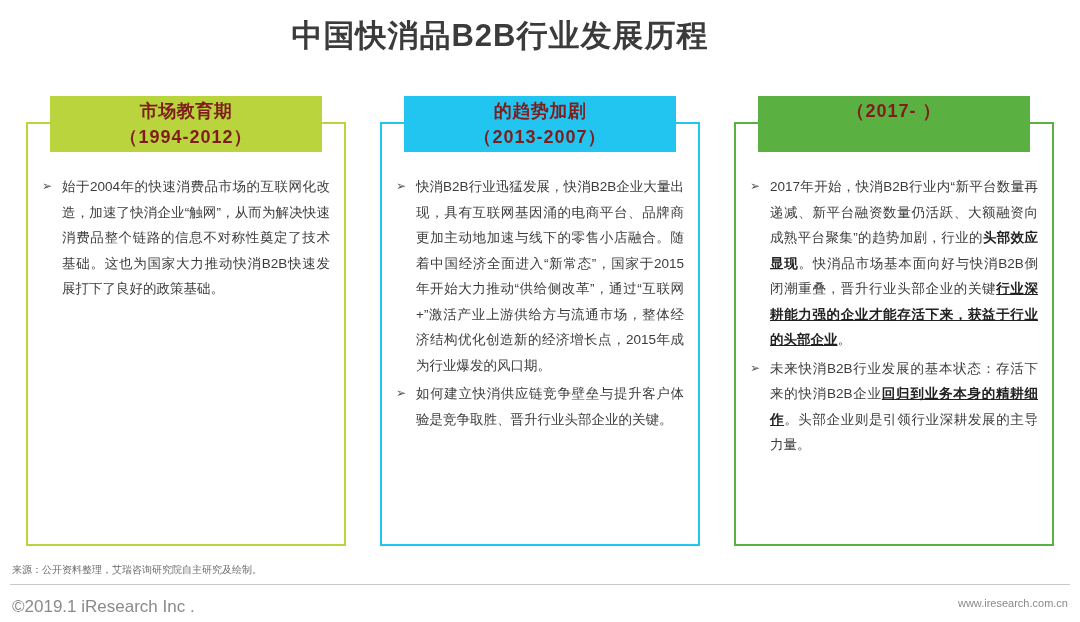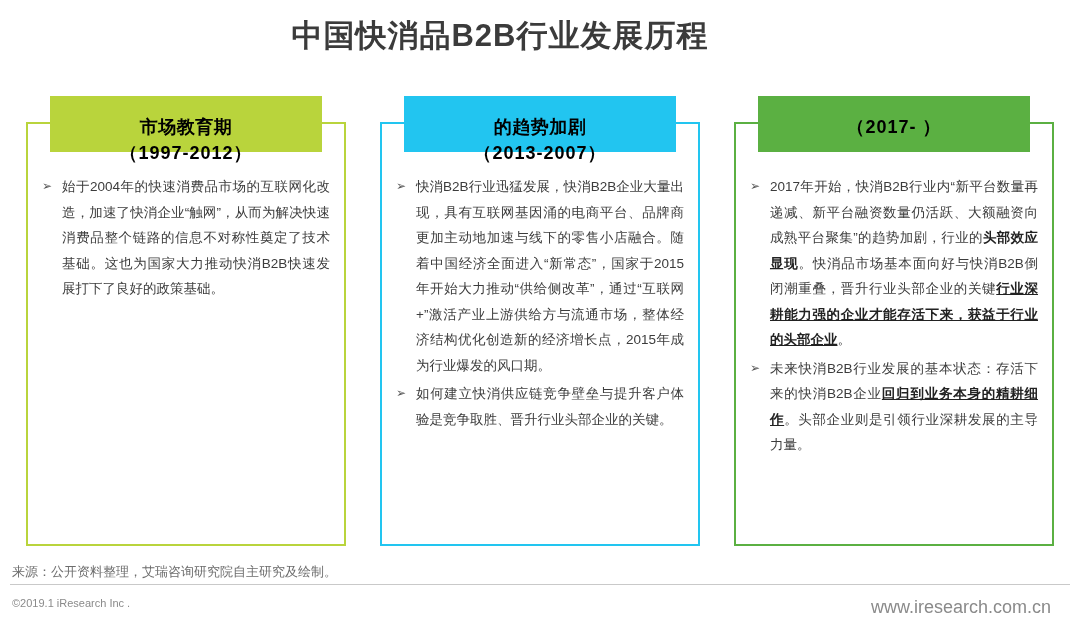--- a/index.html
+++ b/index.html
@@ -62,26 +62,26 @@
   .card.c2 .card-frame { border-color: #22c5f0; }
   .card.c3 .card-frame { border-color: #5bb042; }
 
   .banner {
     position: absolute;
     top: -26px;
     left: 24px;
     width: 272px;
     height: 56px;
     background: #b9d43c;
-    color: #000000;
+    color: #7f1d1d;
     text-align: center;
     font-size: 18px;
     font-weight: bold;
     line-height: 26px;
-    padding-top: 18px;
+    padding-top: 2px;
     box-sizing: border-box;
     z-index: 5;
     letter-spacing: 0.5px;
   }
   .card.c2 .banner { background: #22c5f0; }
   .card.c3 .banner { background: #5bb042; }
 
   .banner-line2 { letter-spacing: 1px; }
 
   .card-body {
@@ -119,58 +119,58 @@
     line-height: 25.5px;
   }
   .b { font-weight: bold; color: #222; }
   .bu { font-weight: bold; color: #222; text-decoration: underline; }
 
   
   .source {
     position: absolute;
     left: 12px;
     top: 563px;
-    font-size: 13px;
+    font-size: 10px;
     color: #6d6d6d;
   }
   .rule {
     position: absolute;
     left: 10px;
     top: 584px;
     width: 1060px;
     height: 1px;
     background: #c9c9c9;
   }
   .copyright {
     position: absolute;
     left: 12px;
     top: 597px;
+    font-size: 17px;
+    color: #8a8a8a;
+  }
+  .weburl {
+    position: absolute;
+    right: 12px;
+    top: 597px;
     font-size: 11px;
-    color: #8a8a8a;
-  }
-  .weburl {
-    position: absolute;
-    right: 29px;
-    top: 597px;
-    font-size: 18px;
     color: #8a8a8a;
   }
 </style>
 </head>
 <body>
 
 <div class="title">中国快消品B2B行业发展历程</div>
 
 <div class="cards">
 
   <div class="card c1">
     <div class="card-frame"></div>
     <div class="banner">
       <div>市场教育期</div>
-      <div class="banner-line2">（1997-2012）</div>
+      <div class="banner-line2">（1994-2012）</div>
     </div>
     <div class="card-body">
       <ul class="bullets">
         <li>
           <span class="marker">➢</span>
           <span>始于2004年的快速消费品市场的互联网化改造，加速了快消企业“触网”，从而为解决快速消费品整个链路的信息不对称性奠定了技术基础。这也为国家大力推动快消B2B快速发展打下了良好的政策基础。</span>
         </li>
       </ul>
     </div>
   </div>

